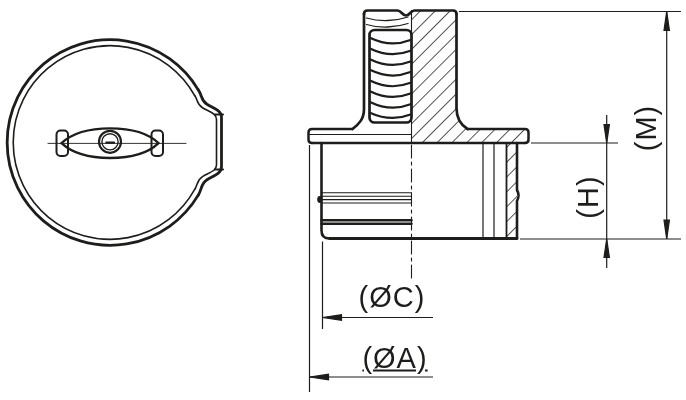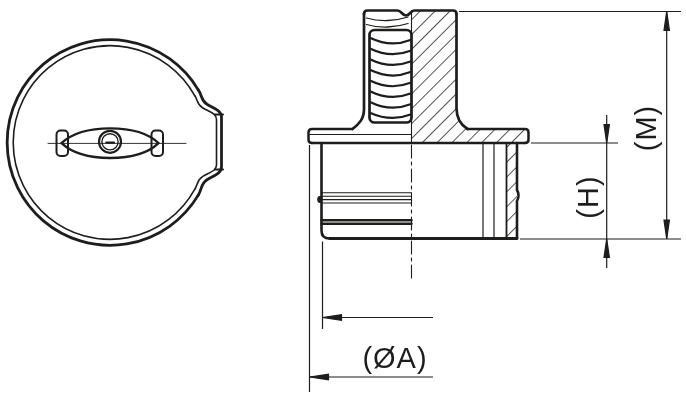--- a/index.html
+++ b/index.html
@@ -124,15 +124,16 @@
 
     <g>
       <line x1="309.5" y1="377" x2="433" y2="377" fill="none"></line>
       <polygon points="309.5,377 328.5,374.3 328.5,379.7"></polygon>
     </g>
   </g>
 </svg>
 
 <span class="dim-label rot" style="left:646px; top:128px;">(M)</span>
 <span class="dim-label rot" style="left:588px; top:197px;">(H)</span>
-<span class="dim-label" style="left:395px; top:358px;">(ØA)</span>
+<span class="dim-label" style="left:392px; top:297px;">(ØC)</span>
+<span class="dim-label" style="left:395px; top:358px;text-decoration:underline;">(ØA)</span>
 
 </div>
 
 </body></html>

